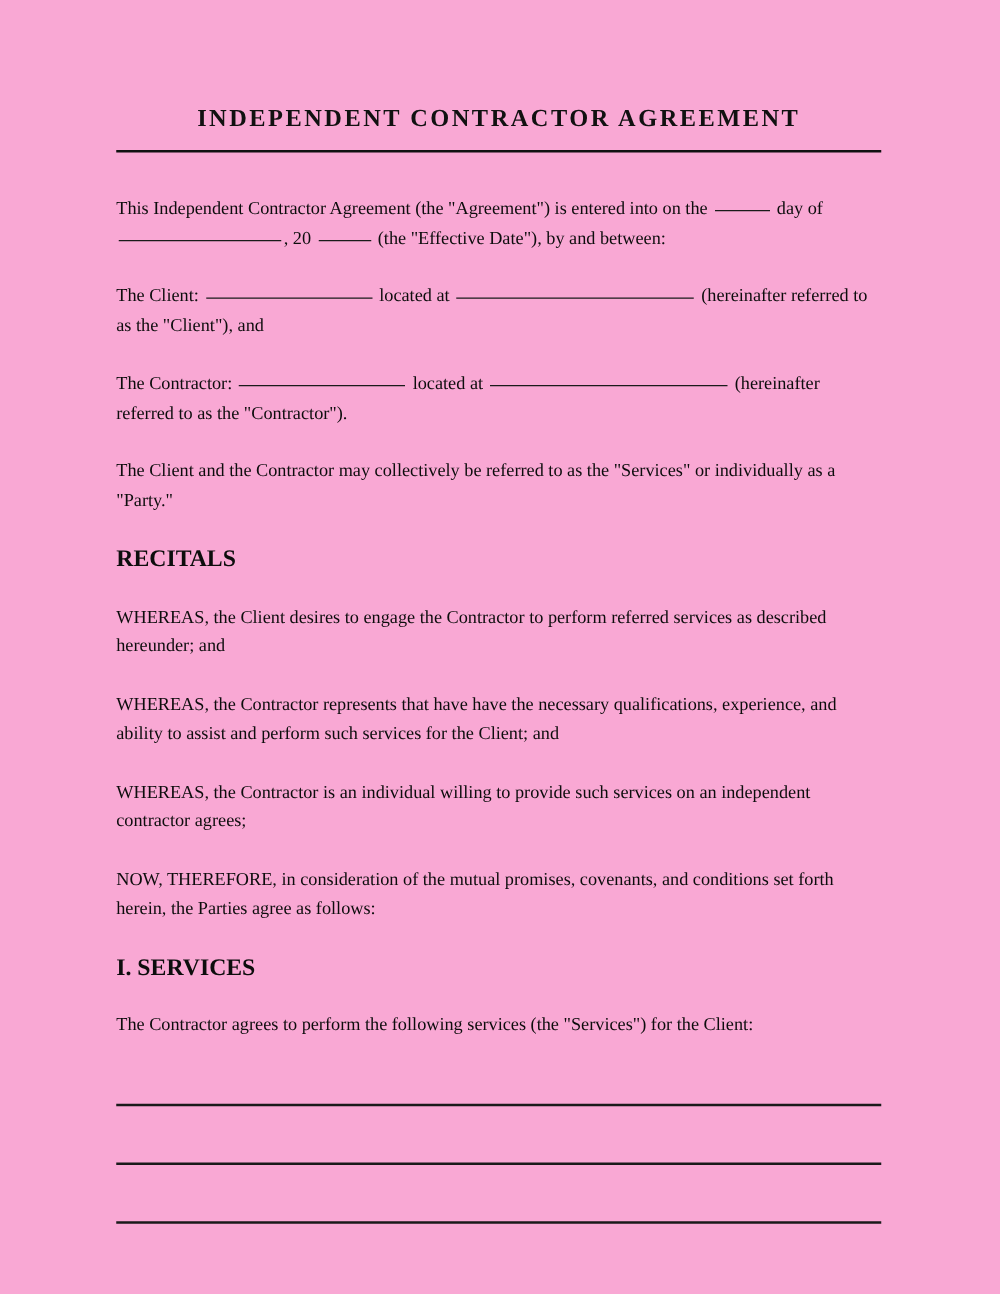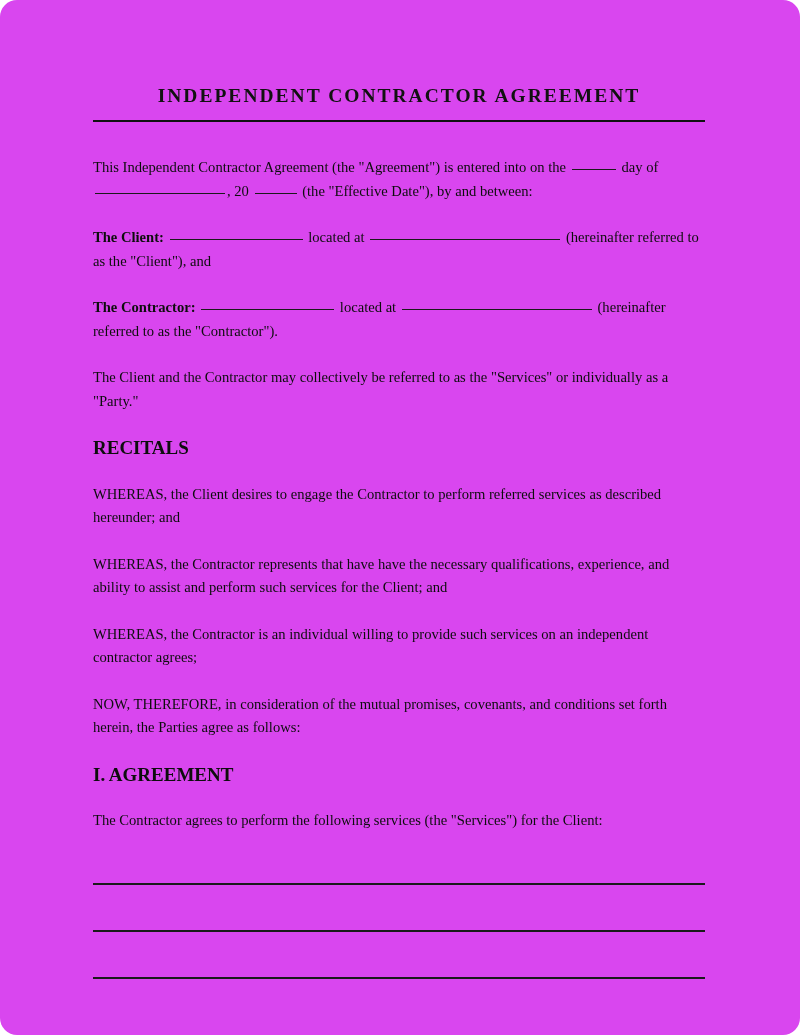--- a/index.html
+++ b/index.html
@@ -12,23 +12,22 @@
     height: 1035px;
     font-family: "Liberation Serif", "DejaVu Serif", serif;
     color: #000000;
     -webkit-font-smoothing: antialiased;
   }
 
   .page {
     position: relative;
     width: 800px;
     height: 1035px;
-    background: #d946ef;
+    background: #f9a8d4;
     box-sizing: border-box;
-    border-radius: 17px;
   }
 
   .content {
     position: absolute;
     left: 93px;
     top: 0;
     width: 612px;
   }
 
   
@@ -57,21 +56,21 @@
     font-size: 14.6px;
     line-height: 23.5px;
     color: #0d0d0d;
     text-align: left;
   }
 
   .gap-first   { height: 26px; }
   .gap-para    { height: 23px; }
   .gap-section { height: 23px; }
 
-  .bold { font-weight: bold; }
+  .bold { font-weight: normal; }
 
   h2.heading {
     margin: 0;
     font-size: 19px;
     font-weight: bold;
     line-height: 23.5px;
     color: #0d0d0d;
   }
 
   
@@ -156,21 +155,21 @@
     <p class="para">WHEREAS, the Contractor represents that have have the necessary qualifications, experience, and ability to assist and perform such services for the Client; and</p>
     <div class="gap-para"></div>
 
     <p class="para">WHEREAS, the Contractor is an individual willing to provide such services on an independent contractor agrees;</p>
     <div class="gap-para"></div>
 
     <p class="para">NOW, THEREFORE, in consideration of the mutual promises, covenants, and conditions set forth herein, the Parties agree as follows:</p>
 
     <div class="gap-section"></div>
 
-    <h2 class="heading">I. AGREEMENT</h2>
+    <h2 class="heading">I. SERVICES</h2>
 
     <div class="gap-section"></div>
 
     <p class="para">The Contractor agrees to perform the following services (the "Services") for the Client:</p>
 
     <div class="writelines-top"></div>
 
     <hr class="writeline">
     <div class="writeline-gap"></div>
     <hr class="writeline">

